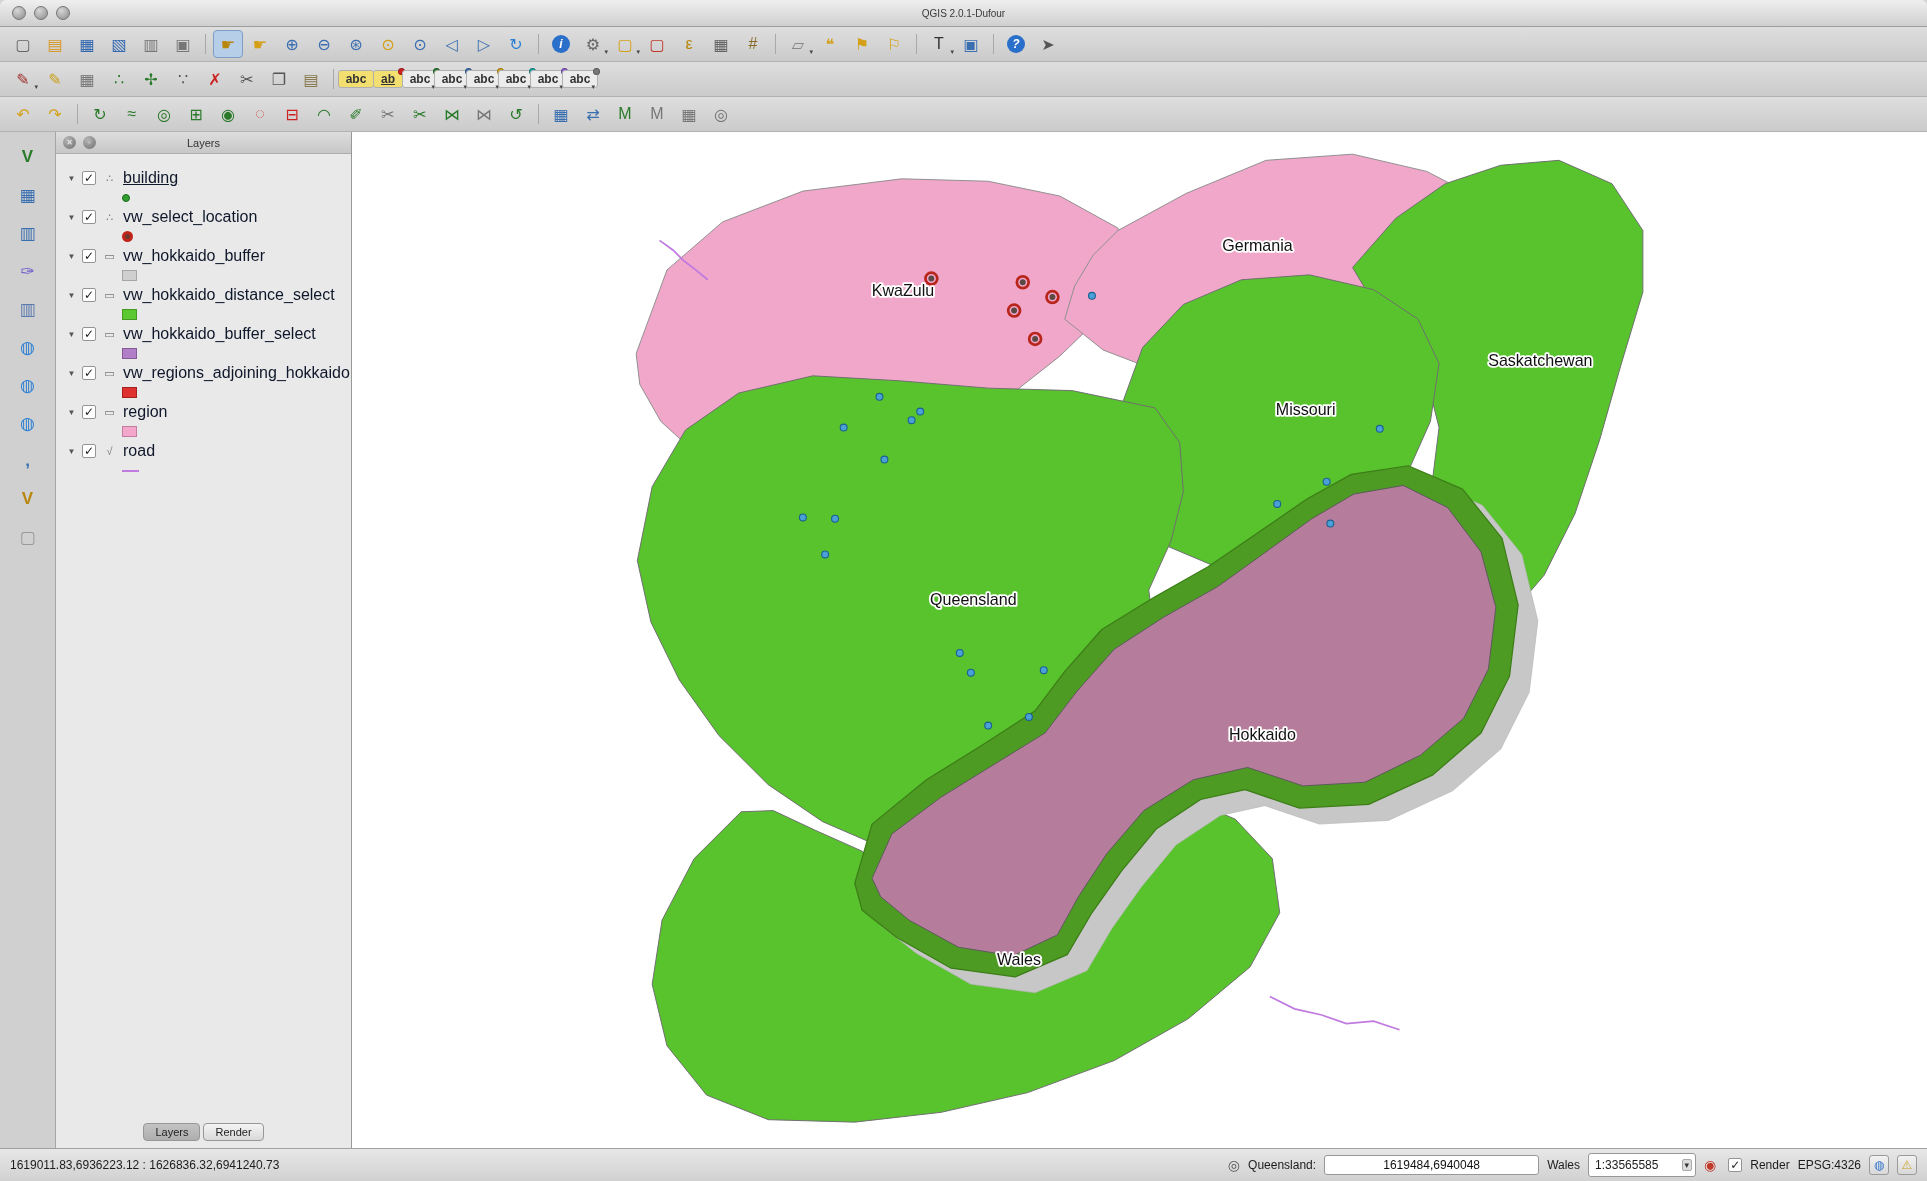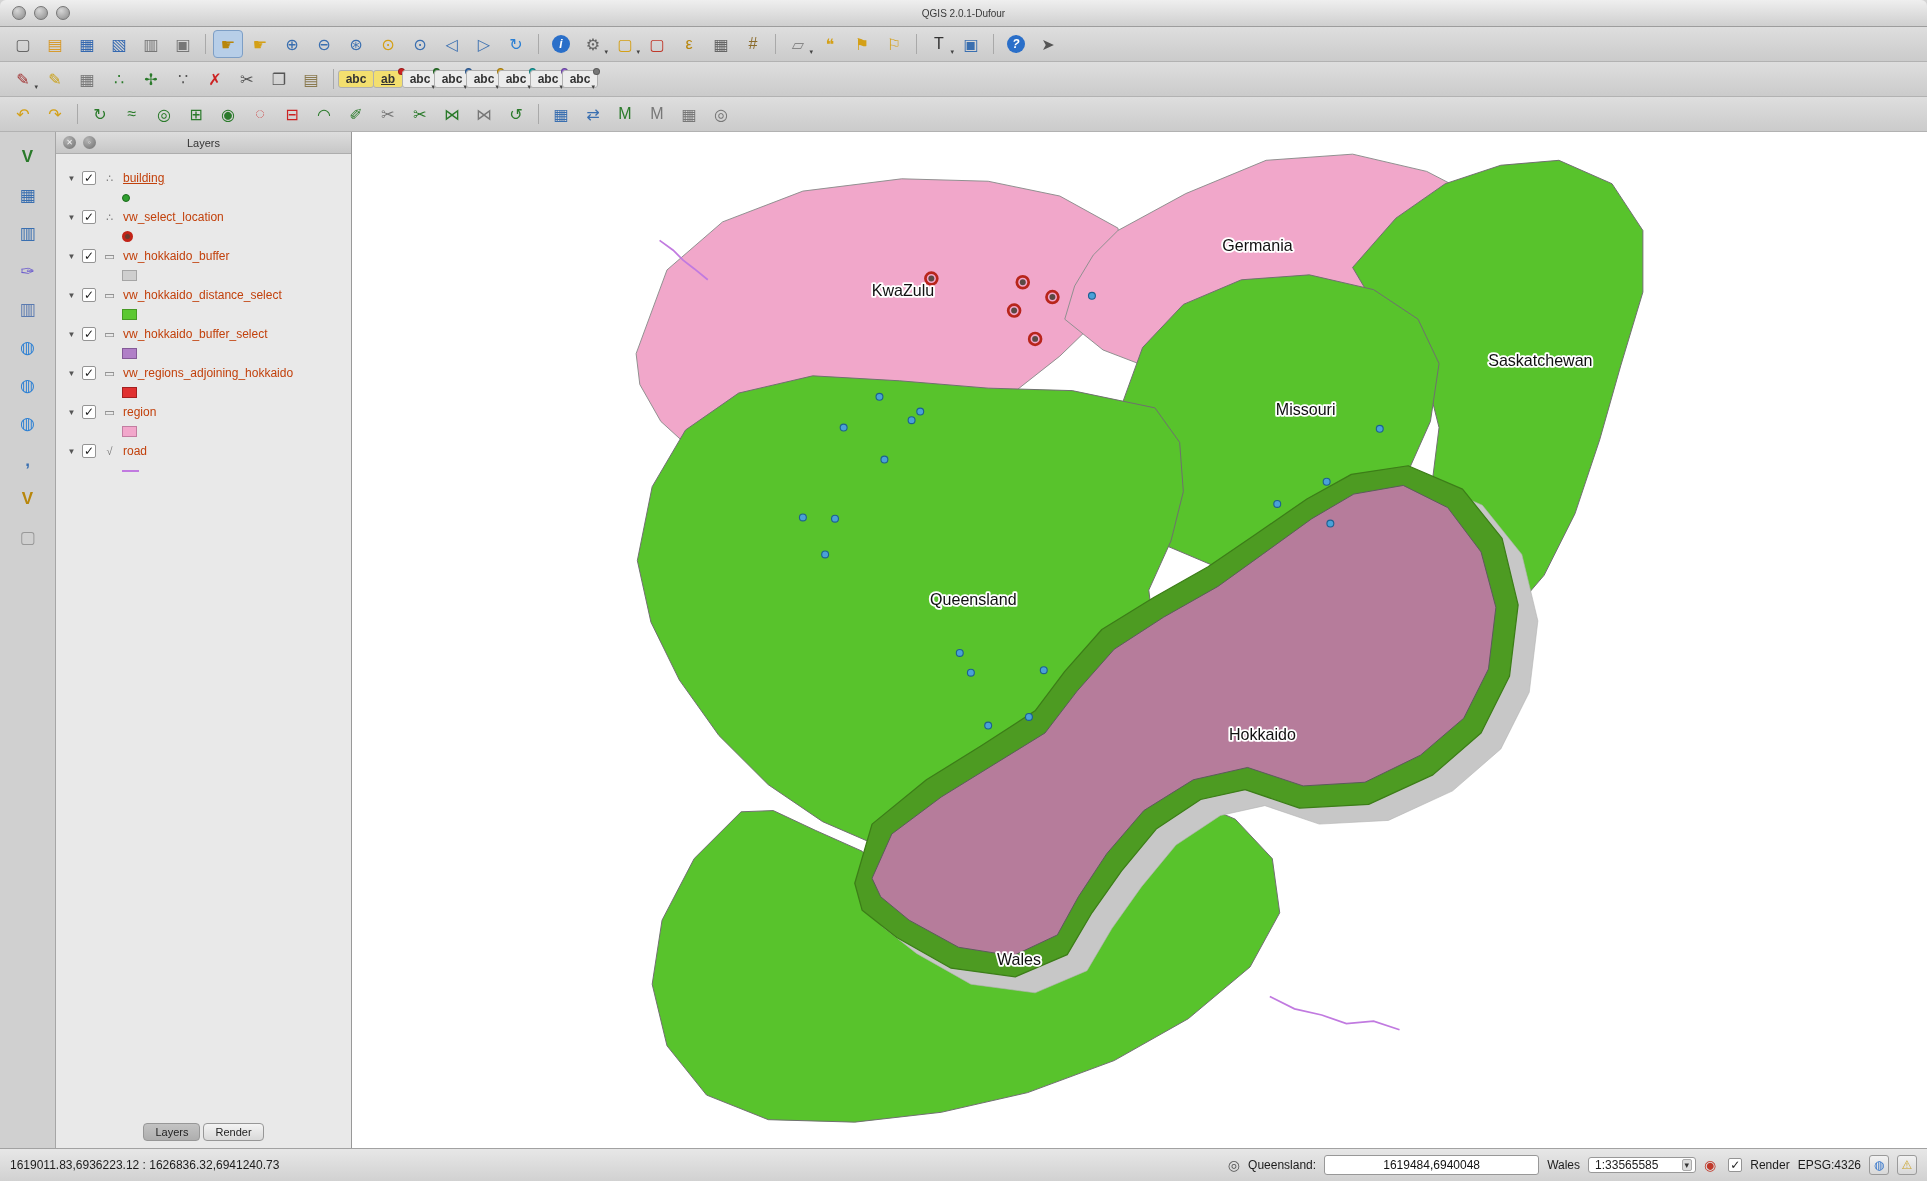--- a/index.html
+++ b/index.html
@@ -40,21 +40,21 @@
     position:relative;display:flex;align-items:center;justify-content:center;flex:0 0 auto}
   .ph-btns{position:absolute;left:7px;display:flex;gap:7px}
   .ph-btn{width:13px;height:13px;border-radius:50%;background:radial-gradient(circle at 35% 30%,#b5b5b5,#6f6f6f);
     color:#f2f2f2;font-size:8px;line-height:13px;text-align:center}
   .panel-title{font-size:11px;color:#333}
   .layer-tree{flex:1;padding:12px 0 0 10px;overflow:hidden}
   .layer-row{display:flex;align-items:center;height:24px;gap:5px}
   .tri{font-size:8px;color:#555;width:11px;text-align:center}
   .cb{width:14px;height:14px;background:#fff;border:1px solid #949494;border-radius:2px;font-size:12px;line-height:12px;text-align:center;color:#1a1a1a;flex:0 0 auto}
   .geom-ic{width:17px;text-align:center;color:#7a7a7a;font-size:11px}
-  .layer-name{font-size:12px;color:#c2410c;white-space:nowrap}
+  .layer-name{font-size:16px;color:#0f172a;white-space:nowrap}
   .layer-name.active{text-decoration:underline}
   .swatch-row{height:15px;padding-left:56px;display:flex;align-items:center}
   .sw-rect{width:15px;height:11px;border:1px solid}
   .sw-dot{width:8px;height:8px;border-radius:50%;border:1px solid}
   .sw-ringdot{width:11px;height:11px;border-radius:50%;border:3px solid}
   .sw-line{width:17px;height:2px}
   .panel-tabs{height:28px;display:flex;justify-content:center;align-items:center;gap:3px;padding-bottom:5px;flex:0 0 auto}
   .ptab{font-size:11px;padding:2px 11px;border:1px solid #979797;border-radius:4px;background:linear-gradient(#f4f4f4,#d9d9d9);color:#222}
   .ptab.active{background:linear-gradient(#c3c3c3,#aeaeae)}
 
@@ -65,21 +65,21 @@
     paint-order:stroke;stroke:#ffffff;stroke-width:3px;stroke-linejoin:round;text-anchor:middle}
 
   
   .statusbar{height:33px;background:linear-gradient(#e7e7e7,#d1d1d1);border-top:1px solid #a2a2a2;
     display:flex;align-items:center;padding:0 10px;font-size:12px;color:#1c1c1c;gap:8px;flex:0 0 auto}
   .sb-extents{margin-right:auto}
   .sb-icon{font-size:14px;color:#555}
   .sb-icon.stop{color:#c0392b}
   .sb-input{width:215px;height:20px;border:1px solid #989898;border-radius:3px;background:#fff;font-size:12px;
     text-align:center;font-family:"Liberation Sans","DejaVu Sans",sans-serif;color:#111}
-  .sb-combo{width:108px;height:16px;border:1px solid #989898;border-radius:3px;background:#fff;display:flex;
+  .sb-combo{width:108px;height:24px;border:1px solid #989898;border-radius:3px;background:#fff;display:flex;
     align-items:center;justify-content:space-between;padding:0 3px 0 6px;font-size:12px}
   .combo-arrow{font-size:9px;color:#333;background:#dcdcdc;border:1px solid #aaa;border-radius:2px;padding:0 2px}
   .sb-cb{margin-left:4px}
   .sb-btn{width:20px;height:20px;border:1px solid #9a9a9a;border-radius:3px;background:linear-gradient(#f2f2f2,#d8d8d8);
     display:flex;align-items:center;justify-content:center;font-size:12px;color:#2a6fc9}
   .sb-btn.warn{color:#c9a227}
 </style>
 </head>
 <body>
 

